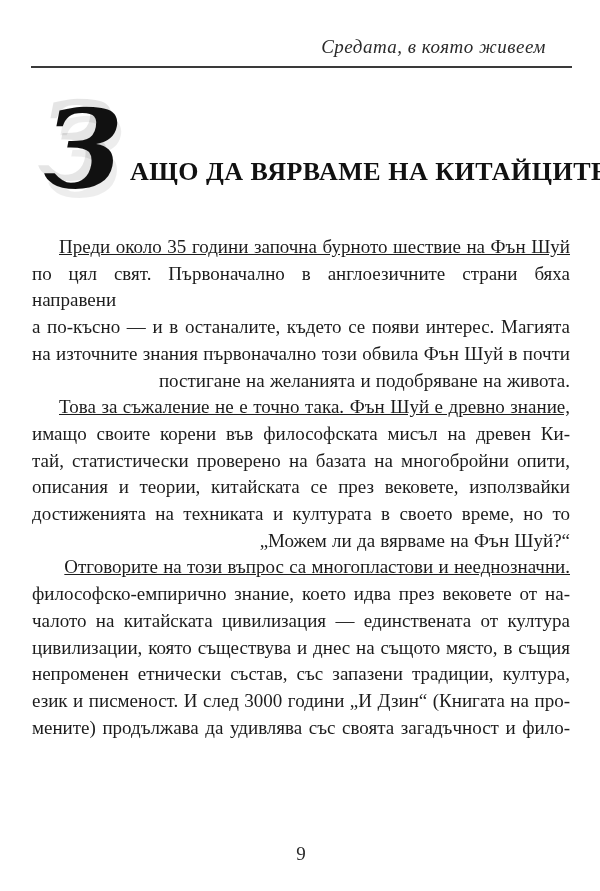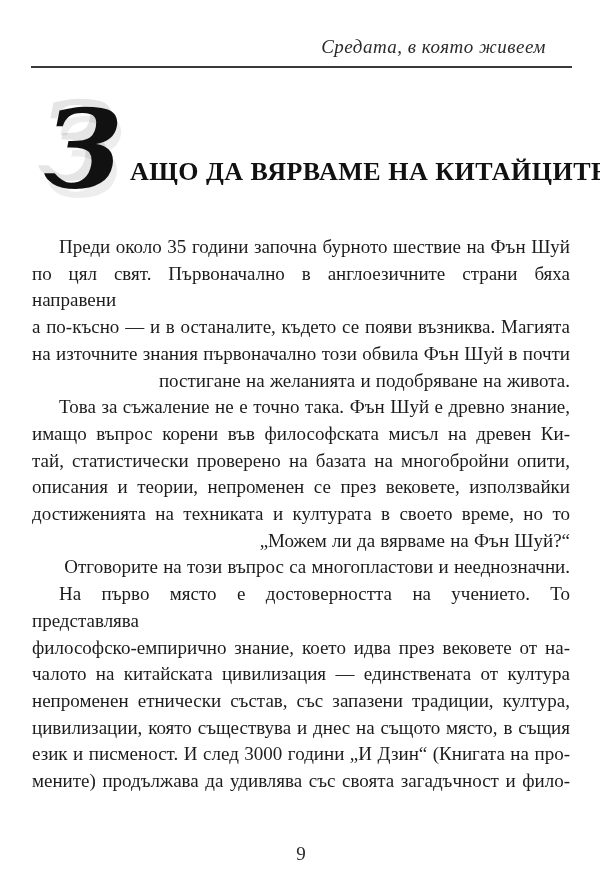--- a/index.html
+++ b/index.html
@@ -76,20 +76,21 @@
   .line {
     text-align: right;
     word-spacing: 0.5px;
   }
   .line.full {
     text-align: justify;
     text-align-last: justify;
   }
   .line.first {
     text-indent: 27px;
+    text-decoration: underline;
   }
   .page-number {
     position: absolute;
     bottom: 26px;
     left: 32px;
     right: 30px;
     text-align: center;
     font-size: 19px;
     color: #2a2a2a;
   }
@@ -105,41 +106,40 @@
 
   <div class="title-block">
     <span class="drop-cap">З</span>
     <span class="title-text">АЩО ДА ВЯРВАМЕ НА КИТАЙЦИТЕ?</span>
   </div>
 
   <div class="body-text">
       <div class="paragraph">
         <div class="line full first">Преди около 35 години започна бурното шествие на Фън Шуй</div>
         <div class="line full">по цял свят. Първоначално в англоезичните страни бяха направени</div>
-        <div class="line full">а по-късно — и в останалите, където се появи възниква. Магията</div>
+        <div class="line full">а по-късно — и в останалите, където се появи интерес. Магията</div>
         <div class="line full">на източните знания първоначално този обвила Фън Шуй в почти</div>
         <div class="line">постигане на желанията и подобряване на живота.</div>
       </div>
       <div class="paragraph">
         <div class="line full first">Това за съжаление не е точно така. Фън Шуй е древно знание,</div>
-        <div class="line full">имащо въпрос корени във философската мисъл на древен Ки-</div>
+        <div class="line full">имащо своите корени във философската мисъл на древен Ки-</div>
         <div class="line full">тай, статистически проверено на базата на многобройни опити,</div>
-        <div class="line full">описания и теории, непроменен се през вековете, използвайки</div>
+        <div class="line full">описания и теории, китайската се през вековете, използвайки</div>
         <div class="line full">достиженията на техниката и културата в своето време, но то</div>
         <div class="line">„Можем ли да вярваме на Фън Шуй?“</div>
       </div>
       <div class="paragraph">
         <div class="line first">Отговорите на този въпрос са многопластови и нееднозначни.</div>
       </div>
       <div class="paragraph">
-        <div class="line full first">На първо място е достоверността на учението. То представлява</div>
         <div class="line full">философско-емпирично знание, което идва през вековете от на-</div>
         <div class="line full">чалото на китайската цивилизация — единствената от култура</div>
+        <div class="line full">цивилизации, която съществува и днес на същото място, в същия</div>
         <div class="line full">непроменен етнически състав, със запазени традиции, култура,</div>
-        <div class="line full">цивилизации, която съществува и днес на същото място, в същия</div>
         <div class="line full">език и писменост. И след 3000 години „И Дзин“ (Книгата на про-</div>
         <div class="line full">мените) продължава да удивлява със своята загадъчност и фило-</div>
       </div>
     </div>
 
   <div class="page-number">9</div>
 
 </div>
 
 </body></html>

